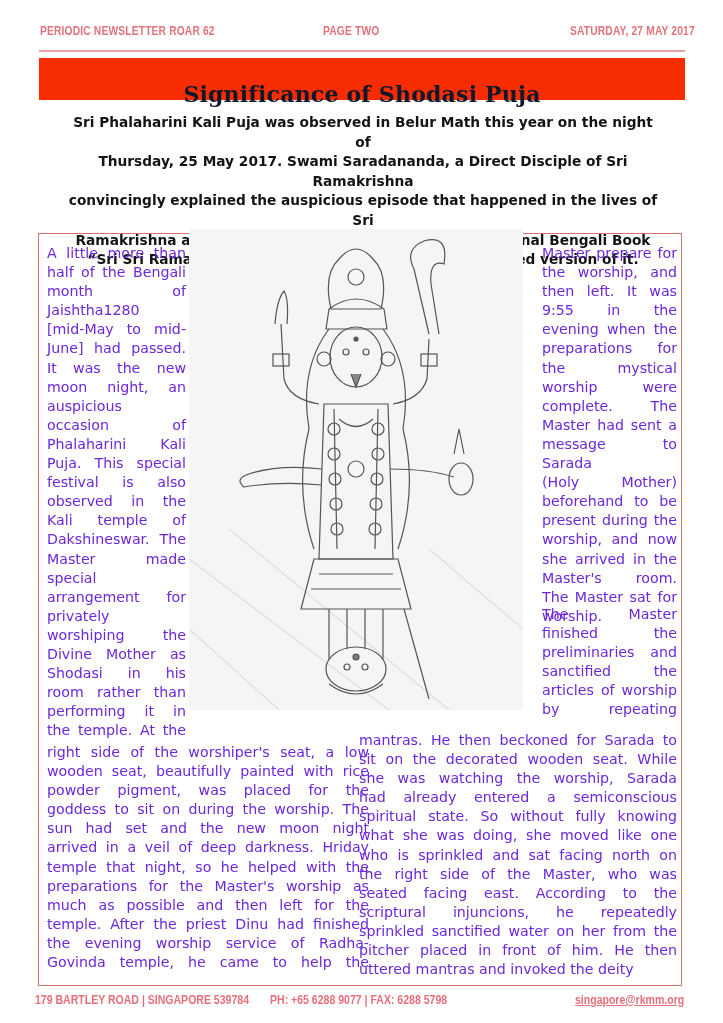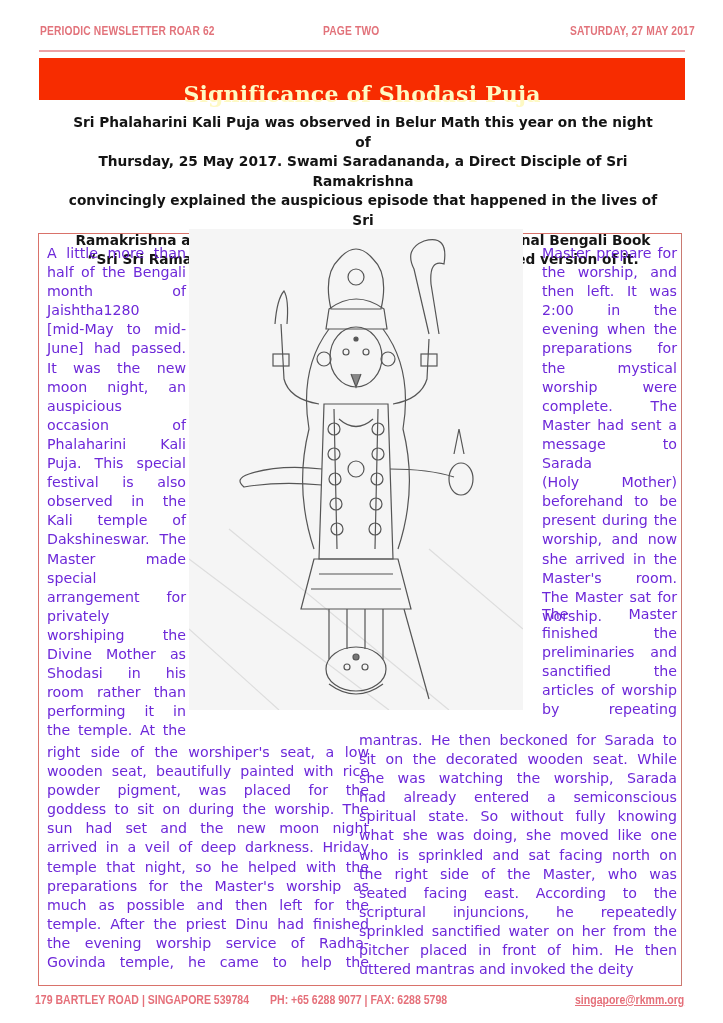--- a/index.html
+++ b/index.html
@@ -6,21 +6,21 @@
   body { width:723px; height:1023px; background:#ffffff; position:relative; overflow:hidden;
          font-family:"Liberation Sans", sans-serif; }
   .hdr { position:absolute; top:24px; font-family:"Liberation Sans", sans-serif; font-weight:bold;
          font-size:12.5px; color:#e2737b; transform:scaleX(0.82); transform-origin:left top; letter-spacing:0.2px; white-space:nowrap; }
   #hdr-left { left:40px; }
   #hdr-center { left:323px; }
   #hdr-right { left:570px; }
   .hdr-line { position:absolute; left:39px; top:50px; width:646px; height:2px; background:#eba2a7; }
   .banner { position:absolute; left:39px; top:58px; width:646px; height:42px; background:#f72c00;
             display:flex; align-items:center; justify-content:center; }
-  .banner-title { color:#fef9c3; font-family:"DejaVu Serif", serif; font-weight:bold; font-size:22px; letter-spacing:0.2px;margin-top:29px; }
+  .banner-title { color:#0f172a; font-family:"DejaVu Serif", serif; font-weight:bold; font-size:22px; letter-spacing:0.2px;margin-top:29px; }
   .intro { position:absolute; left:50px; top:112px; width:626px; text-align:center;
            font-family:"DejaVu Sans", sans-serif; font-weight:bold; font-size:14.6px; line-height:19.6px;
            color:#141414; transform:scaleX(0.94); transform-origin:center top; }
   .article { position:absolute; left:38px; top:233px; width:644px; height:753px;
              border:1.5px solid #d9726a; border-right-color:#c97a72; box-sizing:border-box; }
   .col-text { position:absolute; font-family:"DejaVu Sans", sans-serif; font-size:14.2px; line-height:19.1px;
               color:#6d28d9; text-align:justify; text-align-last:justify; hyphens:none; }
   #left-top { left:47px; top:244px; width:139px; }
   #right-top { left:542px; top:244px; width:135px; }
   #right-top2 { left:542px; top:605px; width:135px; }
@@ -150,21 +150,21 @@
   <span class="line j">Shodasi in his</span>
   <span class="line j">room rather than</span>
   <span class="line j">performing it in</span>
   <span class="line j">the temple. At the</span>
 </div>
 
 <div class="col-text" id="right-top">
   <span class="line j">Master prepare for</span>
   <span class="line j">the worship, and</span>
   <span class="line j">then left. It was</span>
-  <span class="line j">2:00 in the</span>
+  <span class="line j">9:55 in the</span>
   <span class="line j">evening when the</span>
   <span class="line j">preparations for</span>
   <span class="line j">the mystical</span>
   <span class="line j">worship were</span>
   <span class="line j">complete. The</span>
   <span class="line j">Master had sent a</span>
   <span class="line j">message to Sarada</span>
   <span class="line j">(Holy Mother)</span>
   <span class="line j">beforehand to be</span>
   <span class="line j">present during the</span>

